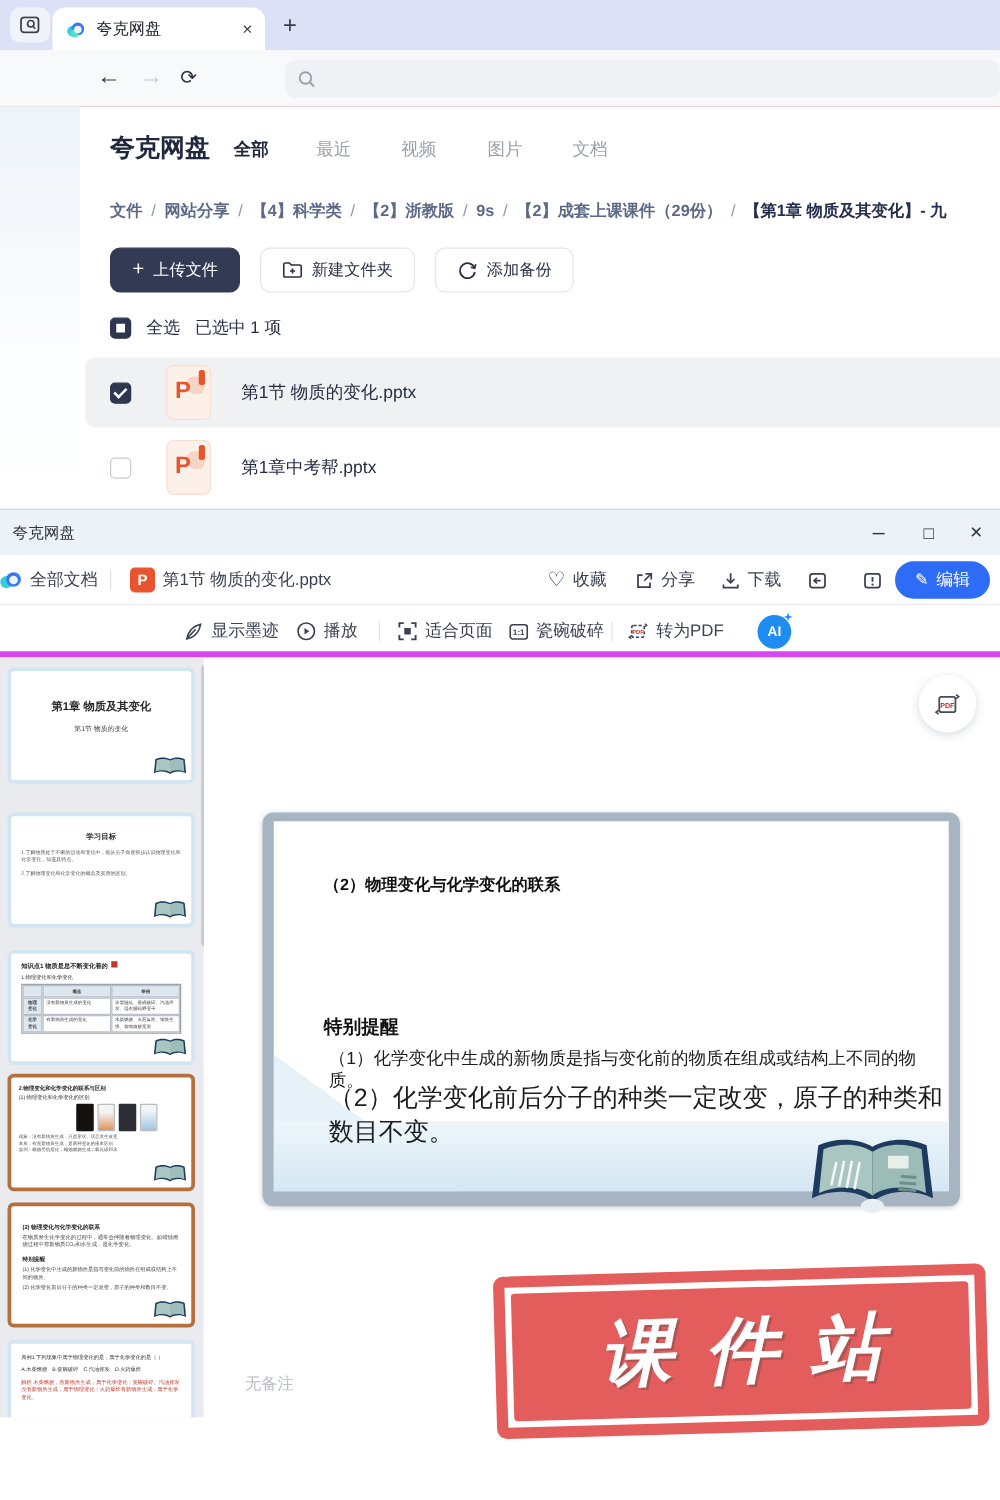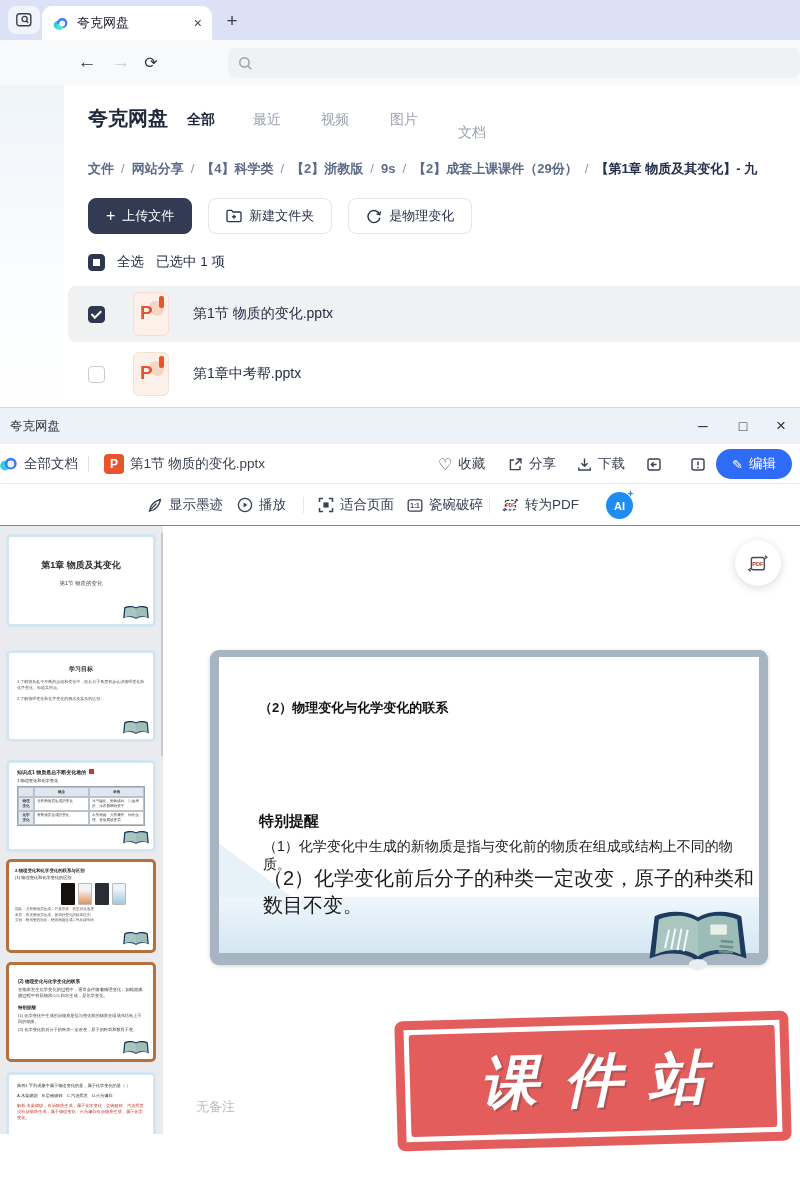--- a/index.html
+++ b/index.html
@@ -30,21 +30,21 @@
                border-radius:8px; display:flex; align-items:center; padding:0 10px; gap:8px; }
   .searchbar input { border:none; outline:none; background:transparent; flex:1; font-size:13px; color:#333; }
 
   
   .drive { position:absolute; left:0; top:85px; width:800px; height:323px; background:#fff; overflow:hidden; }
   .drive-grad { position:absolute; left:0; top:0; width:64px; height:323px;
                 background:linear-gradient(180deg,#eff4f9 0%, #fbfdfe 60%, #ffffff 100%); }
   .drive-title { position:absolute; left:88px; top:20px; font-size:20px; font-weight:bold; color:#20283e; }
   .dtab { position:absolute; top:26px; font-size:14px; color:#9ba1ac; }
   .dtab.active { color:#20283e; font-weight:bold; }
-  .dtab-0{left:187px;} .dtab-1{left:253px;} .dtab-2{left:321px;} .dtab-3{left:390px;} .dtab-4{left:458px;margin-top:13px;}
+  .dtab-0{left:187px;} .dtab-1{left:253px;} .dtab-2{left:321px;} .dtab-3{left:390px;} .dtab-4{left:458px;}
 
   .crumbs { position:absolute; left:88px; top:75px; width:712px; white-space:nowrap; overflow:hidden;
             font-size:13px; font-weight:600; color:#5d6a87; }
   .crumbs .sep { margin:0 7px; color:#8b95ab; font-weight:400; }
   .crumbs .last { color:#252e4c; font-weight:bold;text-align:center; }
 
   .actions { position:absolute; left:88px; top:113px; display:flex; gap:16px; }
   .btn { height:36px; display:inline-flex; align-items:center; gap:7px; padding:0 17px;
          border-radius:8px; font-size:13px; color:#2a3146; background:#fff; border:1px solid #e4e6ea; }
   .btn.dark { background:#333b54; border-color:#333b54; color:#fff; }
@@ -94,21 +94,21 @@
             font-size:12px; display:flex; align-items:center; justify-content:center; }
   .dh-file { left:104px; }
   .dh-fav { left:438px; } .dh-share{ left:508px; } .dh-dl{ left:577px; }
   .dh-exp { left:646px; } .dh-fb { left:690px; }
   .heart { font-size:16px; color:#3a4152; } .heart::before{ content:"♡"; }
   .editbtn { position:absolute; right:8px; top:5px; height:30px; padding:0 16px; border-radius:16px;
              background:#2e6bf6; color:#fff; font-size:13.5px; display:flex; align-items:center; gap:6px; }
   .pencil::before{ content:"✎"; font-size:13px; }
 
   .vtoolbar { position:absolute; left:0; top:76px; width:800px; height:42px; background:#fff;
-              border-bottom:1px solid #d946ef; }
+              border-bottom:5px solid #d946ef; }
   .vt-item { position:absolute; top:0; height:42px; display:flex; align-items:center; gap:6px;
              font-size:13.5px; color:#3a4152; }
   .vt-ink{ left:147px; } .vt-play{ left:237px; } .vt-fit{ left:318px; } .vt-act{ left:407px; } .vt-pdf{ left:502px; }
   .vt-div { position:absolute; top:13px; width:1px; height:16px; background:#e3e6ea; }
   .vtd-1{ left:303px; } .vtd-2{ left:489px; }
   .ai-badge { position:absolute; left:606px; top:8px; width:27px; height:27px; border-radius:50%;
               background:#1e8cf0; color:#fff; font-size:11px; font-weight:bold; display:flex;
               align-items:center; justify-content:center; }
   .ai-badge::after { content:""; position:absolute; right:-1px; top:-2px; width:7px; height:7px;
               background:#1e8cf0; clip-path:polygon(50% 0,62% 38%,100% 50%,62% 62%,50% 100%,38% 62%,0 50%,38% 38%); }
@@ -253,21 +253,21 @@
         </span>
         <span>新建文件夹</span>
       </div>
       <div class="btn">
         <span>
           <svg width="16" height="16" viewBox="0 0 16 16">
               <path d="M13.6 6.4 A6 6 0 1 0 13.9 9.6" fill="none" stroke="#2a3146" stroke-width="1.4"></path>
               <path d="M14.6 3.4 L13.7 6.6 L10.6 5.8" fill="none" stroke="#2a3146" stroke-width="1.4"></path>
             </svg>
         </span>
-        <span>是物理变化</span>
+        <span>添加备份</span>
       </div>
     </div>
 
     <div class="selrow">
       <span class="cbox ind"></span>
       <span>全选</span>
       <span>已选中 1 项</span>
     </div>
 
     <div class="frow frow-0 sel">

